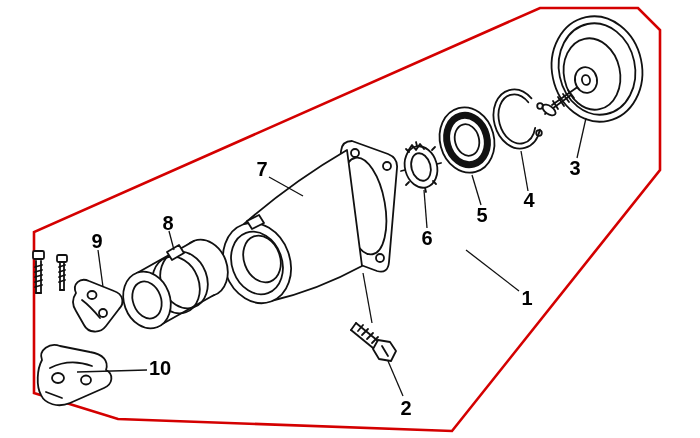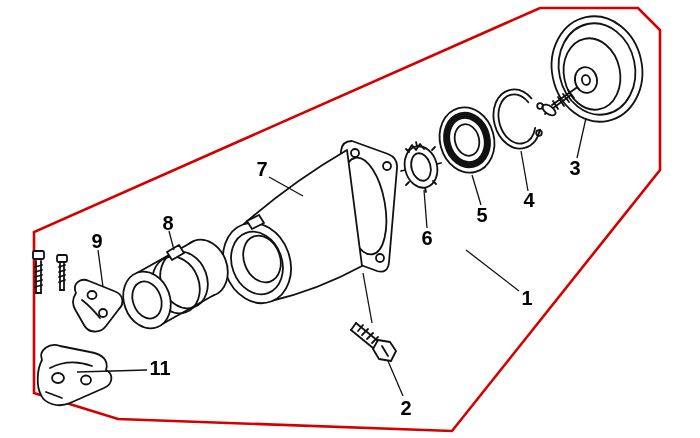--- a/index.html
+++ b/index.html
@@ -164,15 +164,15 @@
 
   <div class="part-label" style="left:527px;top:298px">1</div>
   <div class="part-label" style="left:406px;top:408px">2</div>
   <div class="part-label" style="left:575px;top:168px">3</div>
   <div class="part-label" style="left:529px;top:200px">4</div>
   <div class="part-label" style="left:482px;top:215px">5</div>
   <div class="part-label" style="left:427px;top:238px">6</div>
   <div class="part-label" style="left:262px;top:169px">7</div>
   <div class="part-label" style="left:168px;top:223px">8</div>
   <div class="part-label" style="left:97px;top:241px">9</div>
-  <div class="part-label" style="left:160px;top:368px">11</div>
+  <div class="part-label" style="left:160px;top:368px">10</div>
 
 </div>
 
 </body></html>

